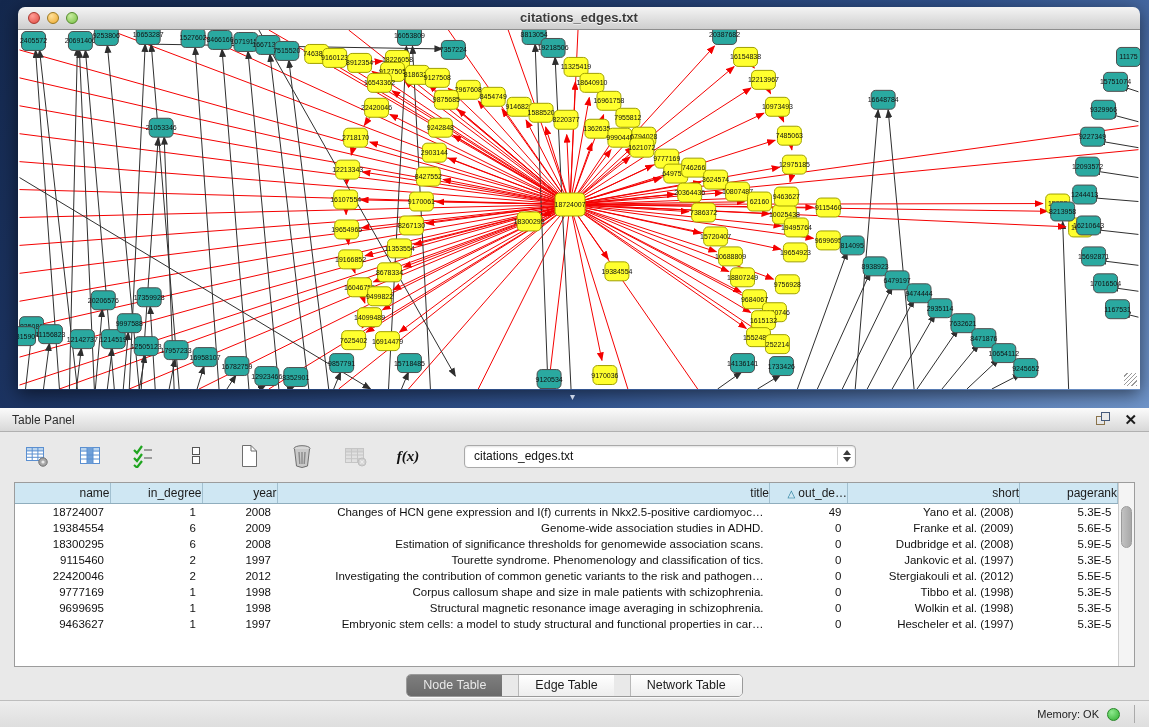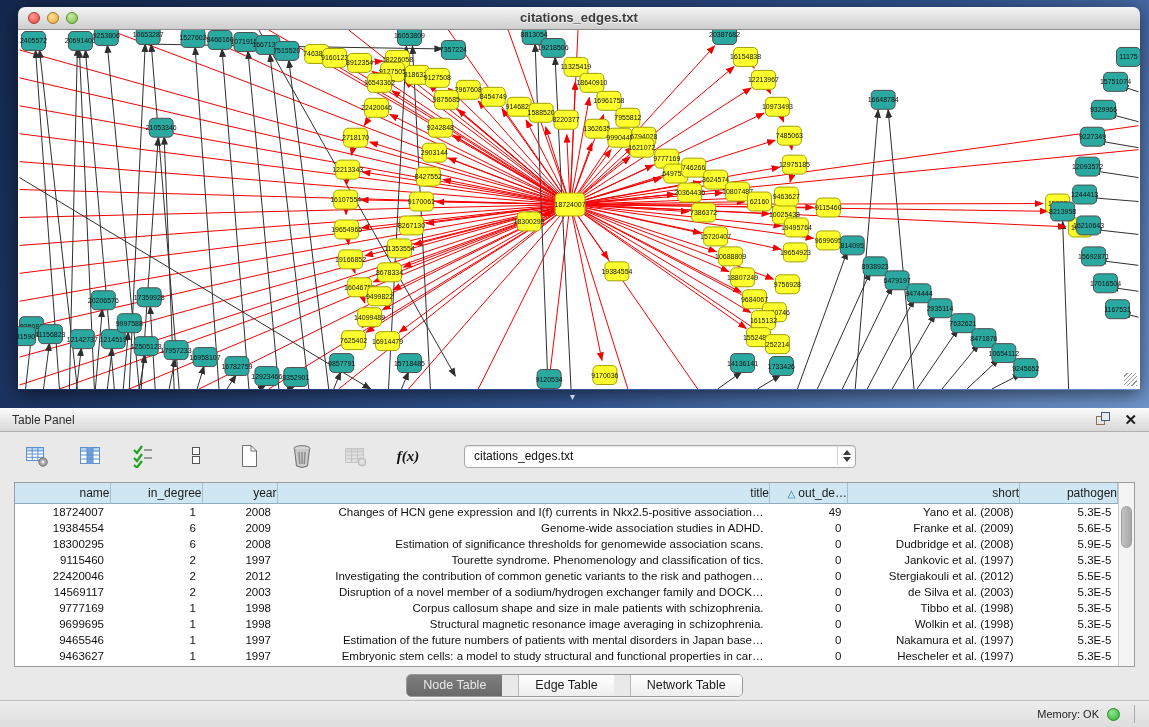--- a/index.html
+++ b/index.html
@@ -925,29 +925,29 @@
             <col style="width: 98px;">
           </colgroup>
         <thead>
             <tr id="thr">
               <th>name</th>
               <th>in_degree</th>
               <th>year</th>
               <th>title</th>
               <th><span class="sg">△</span>out_de…</th>
               <th>short</th>
-              <th>pathogen</th>
+              <th>pagerank</th>
             </tr>
           </thead>
         <tbody id="tbody">
             <tr>
               <td>18724007</td>
               <td>1</td>
               <td>2008</td>
-              <td>Changes of HCN gene expression and I(f) currents in Nkx2.5-positive association…</td>
+              <td>Changes of HCN gene expression and I(f) currents in Nkx2.5-positive cardiomyoc…</td>
               <td>49</td>
               <td>Yano et al. (2008)</td>
               <td>5.3E-5</td>
             </tr>
             <tr>
               <td>19384554</td>
               <td>6</td>
               <td>2009</td>
               <td>Genome-wide association studies in ADHD.</td>
               <td>0</td>
@@ -975,56 +975,38 @@
             <tr>
               <td>22420046</td>
               <td>2</td>
               <td>2012</td>
               <td>Investigating the contribution of common genetic variants to the risk and pathogen…</td>
               <td>0</td>
               <td>Stergiakouli et al. (2012)</td>
               <td>5.5E-5</td>
             </tr>
             <tr>
-              <td>14569117</td>
-              <td>2</td>
-              <td>2003</td>
-              <td>Disruption of a novel member of a sodium/hydrogen exchanger family and DOCK…</td>
-              <td>0</td>
-              <td>de Silva et al. (2003)</td>
-              <td>5.3E-5</td>
-            </tr>
-            <tr>
               <td>9777169</td>
               <td>1</td>
               <td>1998</td>
               <td>Corpus callosum shape and size in male patients with schizophrenia.</td>
               <td>0</td>
               <td>Tibbo et al. (1998)</td>
               <td>5.3E-5</td>
             </tr>
             <tr>
               <td>9699695</td>
               <td>1</td>
               <td>1998</td>
               <td>Structural magnetic resonance image averaging in schizophrenia.</td>
               <td>0</td>
               <td>Wolkin et al. (1998)</td>
               <td>5.3E-5</td>
             </tr>
             <tr>
-              <td>9465546</td>
-              <td>1</td>
-              <td>1997</td>
-              <td>Estimation of the future numbers of patients with mental disorders in Japan base…</td>
-              <td>0</td>
-              <td>Nakamura et al. (1997)</td>
-              <td>5.3E-5</td>
-            </tr>
-            <tr>
               <td>9463627</td>
               <td>1</td>
               <td>1997</td>
               <td>Embryonic stem cells: a model to study structural and functional properties in car…</td>
               <td>0</td>
               <td>Hescheler et al. (1997)</td>
               <td>5.3E-5</td>
             </tr>
           </tbody>
       </table>

